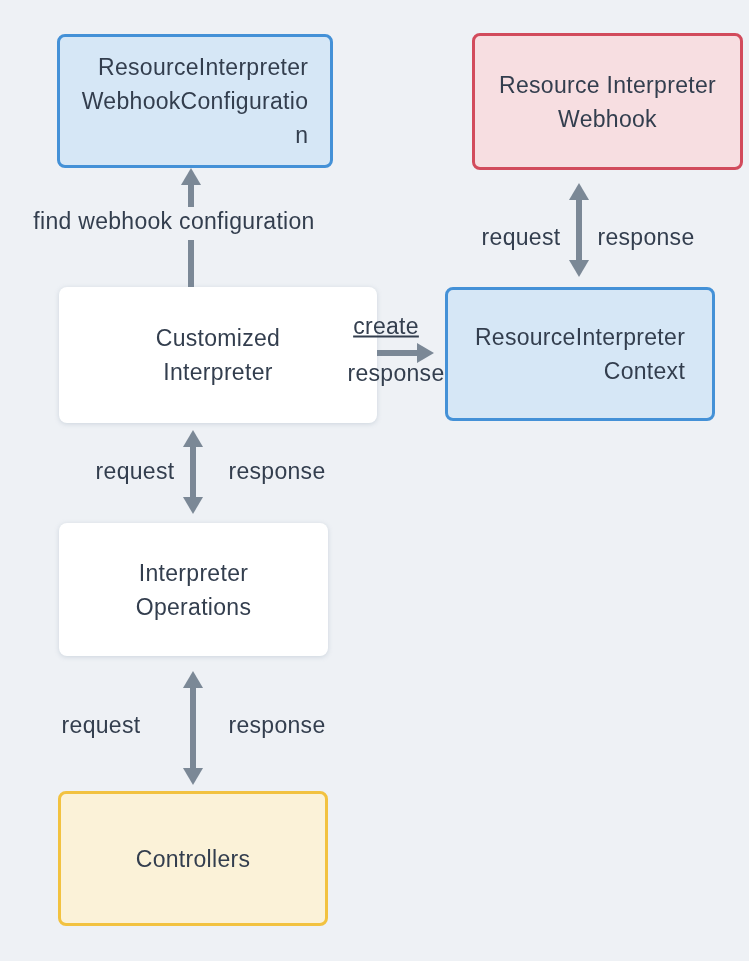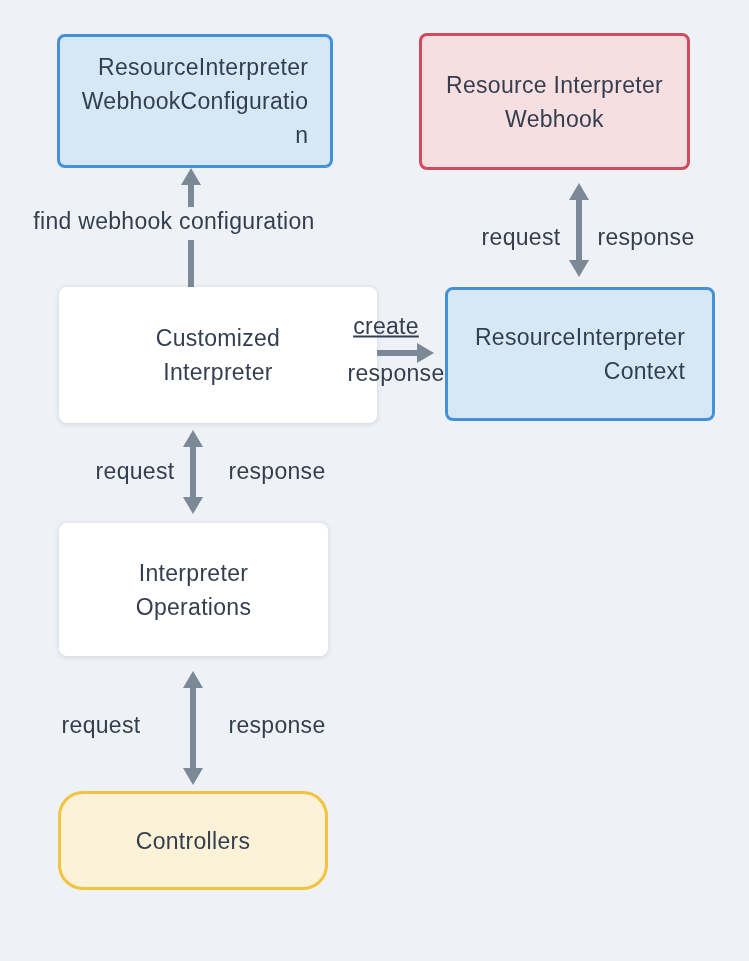--- a/index.html
+++ b/index.html
@@ -80,41 +80,41 @@
       <polygon points="193,785 183,768 203,768"></polygon>
     </g>
   </svg>
 
   <div class="node blue" style="left:57px; top:34px; width:276px; height:134px;">
     <span class="node-label">ResourceInterpreter
 WebhookConfiguratio
 n</span>
   </div>
 
-  <div class="node red" style="left:419px; top:33px; width:271px; height:137px;">
+  <div class="node red" style="left:472px; top:33px; width:271px; height:137px;">
     <span class="node-label">Resource Interpreter
 Webhook</span>
   </div>
 
   <div class="node white" style="left:59px; top:287px; width:318px; height:136px;">
     <span class="node-label">Customized
 Interpreter</span>
   </div>
 
   <div class="node blue" style="left:445px; top:287px; width:270px; height:134px;">
     <span class="node-label">ResourceInterpreter
 Context</span>
   </div>
 
   <div class="node white" style="left:59px; top:523px; width:269px; height:133px;">
     <span class="node-label">Interpreter
 Operations</span>
   </div>
 
-  <div class="node yellow" style="left:58px; top:791px; width:270px; height:99px;border-radius:25px;">
+  <div class="node yellow" style="left:58px; top:791px; width:270px; height:135px;">
     <span class="node-label">Controllers</span>
   </div>
 
   <div class="edge-label" style="left:174px; top:221px;">find webhook configuration</div>
 
   <div class="edge-label" style="left:521px; top:237px;">request</div>
   <div class="edge-label" style="left:646px; top:237px;">response</div>
 
   <div class="edge-label" style="left:386px; top:326px;text-decoration:underline;">create</div>
   <div class="edge-label" style="left:396px; top:373px;">response</div>

